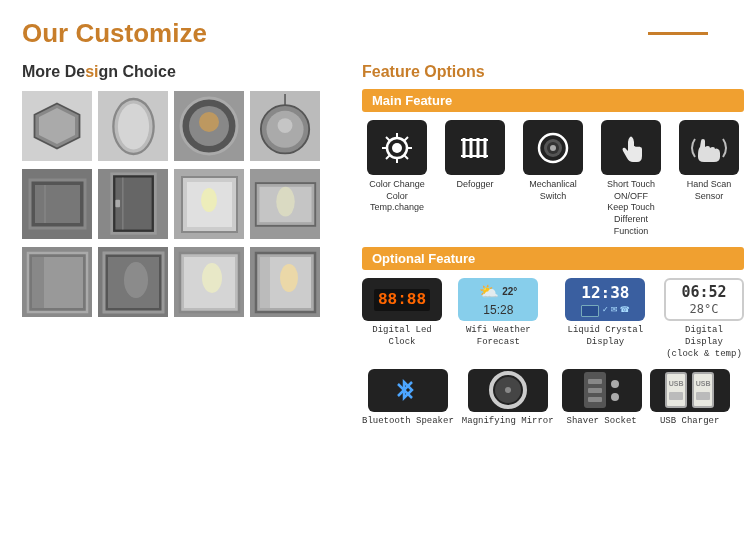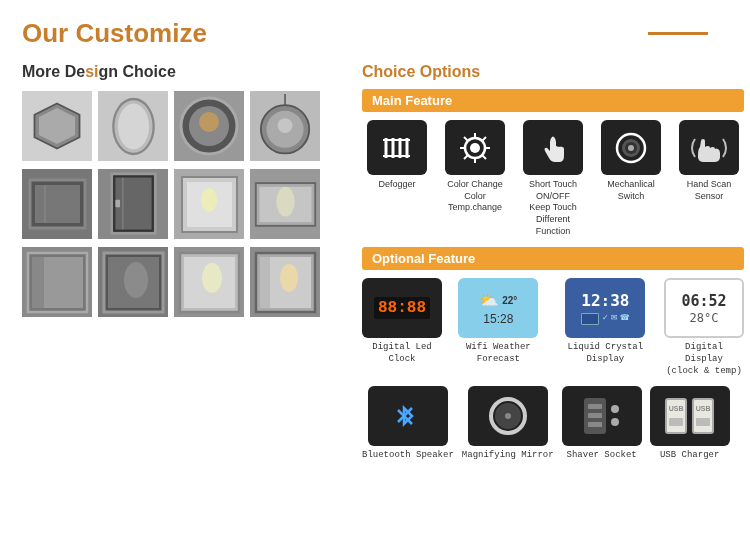--- a/index.html
+++ b/index.html
@@ -128,21 +128,21 @@
       line-height: 1.3;
     }
     
     .optional-icons-row {
       display: flex;
       gap: 8px;
       margin-bottom: 8px;
     }
     .opt-icon-box {
       width: 80px;
-      height: 60px;
+      height: 43px;
       background: #222;
       border-radius: 6px;
       display: flex;
       align-items: center;
       justify-content: center;
       color: #fff;
       font-size: 18px;
     }
     .opt-icon-item {
       display: flex;
@@ -298,40 +298,26 @@
             <rect x="7" y="7" width="51" height="51" fill="#ccc"></rect>
             <rect x="7" y="7" width="10" height="51" fill="#bbb"></rect>
             <ellipse cx="36" cy="28" rx="9" ry="14" fill="#ffe090" opacity="0.6"></ellipse>
           </svg>
         </div>
       </div>
     </div>
 
     <div class="right-panel">
       <div class="feature-section-title">
-        <span style="color:#c87e2a">Choice</span><span> Options</span>
+        <span style="color:#c87e2a">Feature</span><span> Options</span>
       </div>
 
       <div class="orange-bar">Main Feature</div>
 
       <div class="feature-icons-row">
-
-        <div class="feature-icon-item">
-          <div class="icon-box">
-            <svg width="38" height="38" viewBox="0 0 38 38">
-              <line x1="8" y1="9" x2="8" y2="29" stroke="#fff" stroke-width="3"></line>
-              <line x1="15" y1="9" x2="15" y2="29" stroke="#fff" stroke-width="3"></line>
-              <line x1="22" y1="9" x2="22" y2="29" stroke="#fff" stroke-width="3"></line>
-              <line x1="29" y1="9" x2="29" y2="29" stroke="#fff" stroke-width="3"></line>
-              <line x1="5" y1="11" x2="32" y2="11" stroke="#fff" stroke-width="2"></line>
-              <line x1="5" y1="27" x2="32" y2="27" stroke="#fff" stroke-width="2"></line>
-            </svg>
-          </div>
-          <div class="icon-label">Defogger</div>
-        </div>
 
         <div class="feature-icon-item">
           <div class="icon-box">
             <svg width="38" height="38" viewBox="0 0 38 38">
               <circle cx="19" cy="19" r="10" fill="none" stroke="#fff" stroke-width="2.5"></circle>
               <line x1="19" y1="4" x2="19" y2="9" stroke="#fff" stroke-width="2"></line>
               <line x1="19" y1="29" x2="19" y2="34" stroke="#fff" stroke-width="2"></line>
               <line x1="4" y1="19" x2="9" y2="19" stroke="#fff" stroke-width="2"></line>
               <line x1="29" y1="19" x2="34" y2="19" stroke="#fff" stroke-width="2"></line>
               <line x1="8" y1="8" x2="12" y2="12" stroke="#fff" stroke-width="2"></line>
@@ -340,36 +326,50 @@
               <line x1="8" y1="30" x2="12" y2="26" stroke="#fff" stroke-width="2"></line>
               <circle cx="19" cy="19" r="5" fill="#fff"></circle>
             </svg>
           </div>
           <div class="icon-label">Color Change<br>Color Temp.change</div>
         </div>
 
         <div class="feature-icon-item">
           <div class="icon-box">
             <svg width="38" height="38" viewBox="0 0 38 38">
-              <path d="M18 8 Q16 10 16 13 L16 22 L14 20 Q13 18 11 19 Q10 20 11 22 L15 29 Q17 33 21 33 L25 33 Q30 33 30 27 L30 20 Q30 18 28 18 Q27 17 26 18 Q25 17 24 18 Q23 17 22 17 L22 13 Q22 10 20 8 Q19 7 18 8Z" fill="#fff" opacity="0.9"></path>
-            </svg>
-          </div>
-          <div class="icon-label">Short Touch ON/OFF<br>Keep Touch Different<br>Function</div>
+              <line x1="8" y1="9" x2="8" y2="29" stroke="#fff" stroke-width="3"></line>
+              <line x1="15" y1="9" x2="15" y2="29" stroke="#fff" stroke-width="3"></line>
+              <line x1="22" y1="9" x2="22" y2="29" stroke="#fff" stroke-width="3"></line>
+              <line x1="29" y1="9" x2="29" y2="29" stroke="#fff" stroke-width="3"></line>
+              <line x1="5" y1="11" x2="32" y2="11" stroke="#fff" stroke-width="2"></line>
+              <line x1="5" y1="27" x2="32" y2="27" stroke="#fff" stroke-width="2"></line>
+            </svg>
+          </div>
+          <div class="icon-label">Defogger</div>
         </div>
 
         <div class="feature-icon-item">
           <div class="icon-box">
             <svg width="38" height="38" viewBox="0 0 38 38">
               <circle cx="19" cy="19" r="14" fill="none" stroke="#fff" stroke-width="2.5"></circle>
               <circle cx="19" cy="19" r="9" fill="#555"></circle>
               <circle cx="19" cy="19" r="6" fill="#333"></circle>
               <circle cx="19" cy="19" r="3" fill="#aaa"></circle>
             </svg>
           </div>
           <div class="icon-label">Mechanlical<br>Switch</div>
+        </div>
+
+        <div class="feature-icon-item">
+          <div class="icon-box">
+            <svg width="38" height="38" viewBox="0 0 38 38">
+              <path d="M18 8 Q16 10 16 13 L16 22 L14 20 Q13 18 11 19 Q10 20 11 22 L15 29 Q17 33 21 33 L25 33 Q30 33 30 27 L30 20 Q30 18 28 18 Q27 17 26 18 Q25 17 24 18 Q23 17 22 17 L22 13 Q22 10 20 8 Q19 7 18 8Z" fill="#fff" opacity="0.9"></path>
+            </svg>
+          </div>
+          <div class="icon-label">Short Touch ON/OFF<br>Keep Touch Different<br>Function</div>
         </div>
 
         <div class="feature-icon-item">
           <div class="icon-box">
             <svg width="38" height="38" viewBox="0 0 38 38">
               <path d="M8 26 Q8 20 10 18 L11 12 Q11 10 13 10 Q15 10 15 12 L15 18 Q16 17 18 17 Q20 17 20 19 L20 19 Q21 18 23 18 Q25 18 25 20 L25 20 Q26 19 28 20 Q30 21 30 24 L30 28 Q30 33 24 33 L14 33 Q8 33 8 28Z" fill="#fff" opacity="0.85"></path>
               <path d="M5 10 Q2 14 2 19 Q2 24 5 28" fill="none" stroke="#fff" stroke-width="2" opacity="0.7"></path>
               <path d="M33 10 Q36 14 36 19 Q36 24 33 28" fill="none" stroke="#fff" stroke-width="2" opacity="0.7"></path>
             </svg>
           </div>

